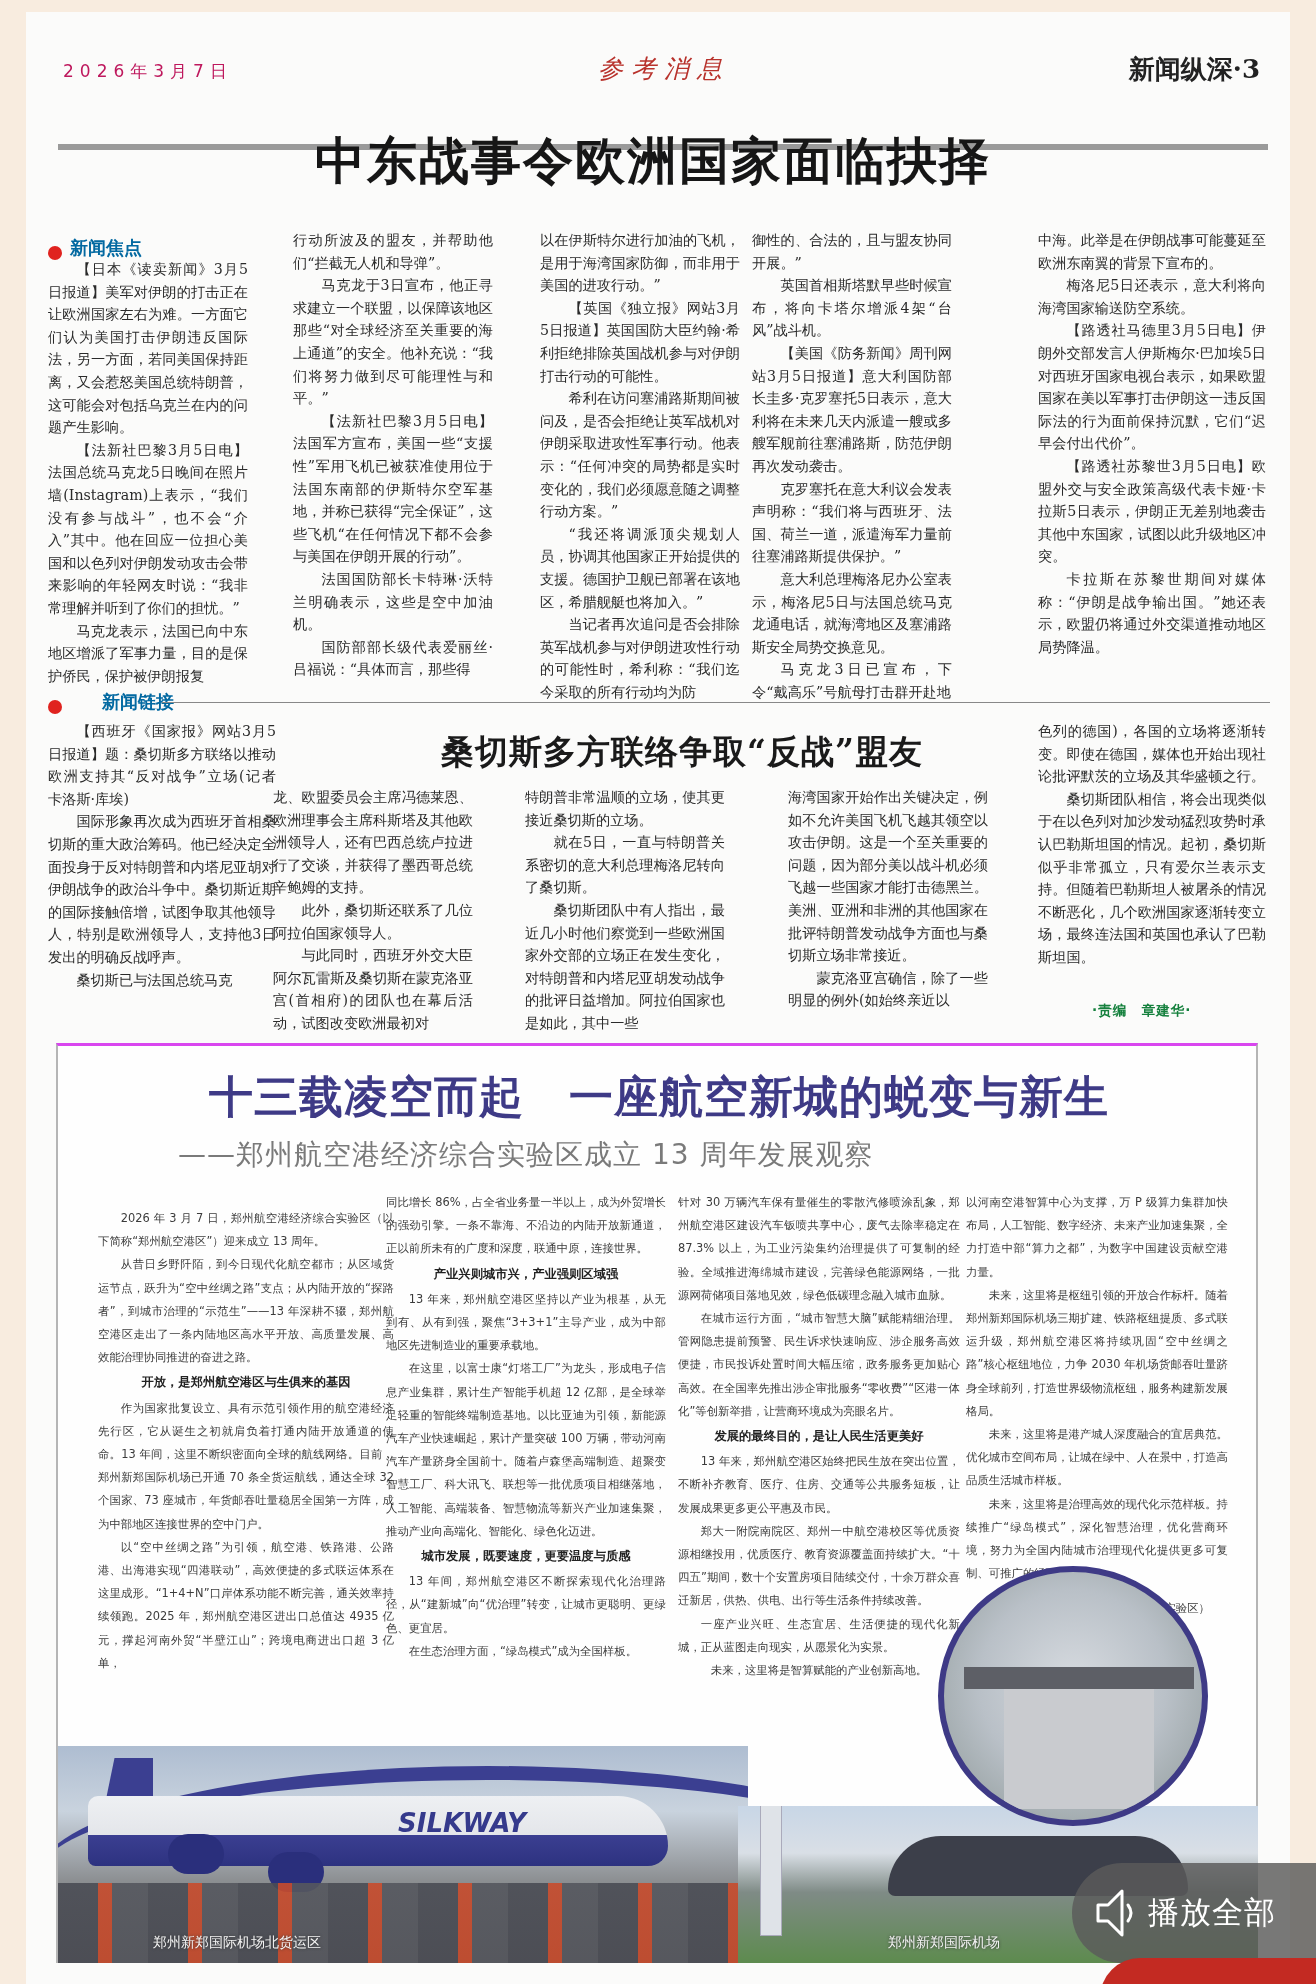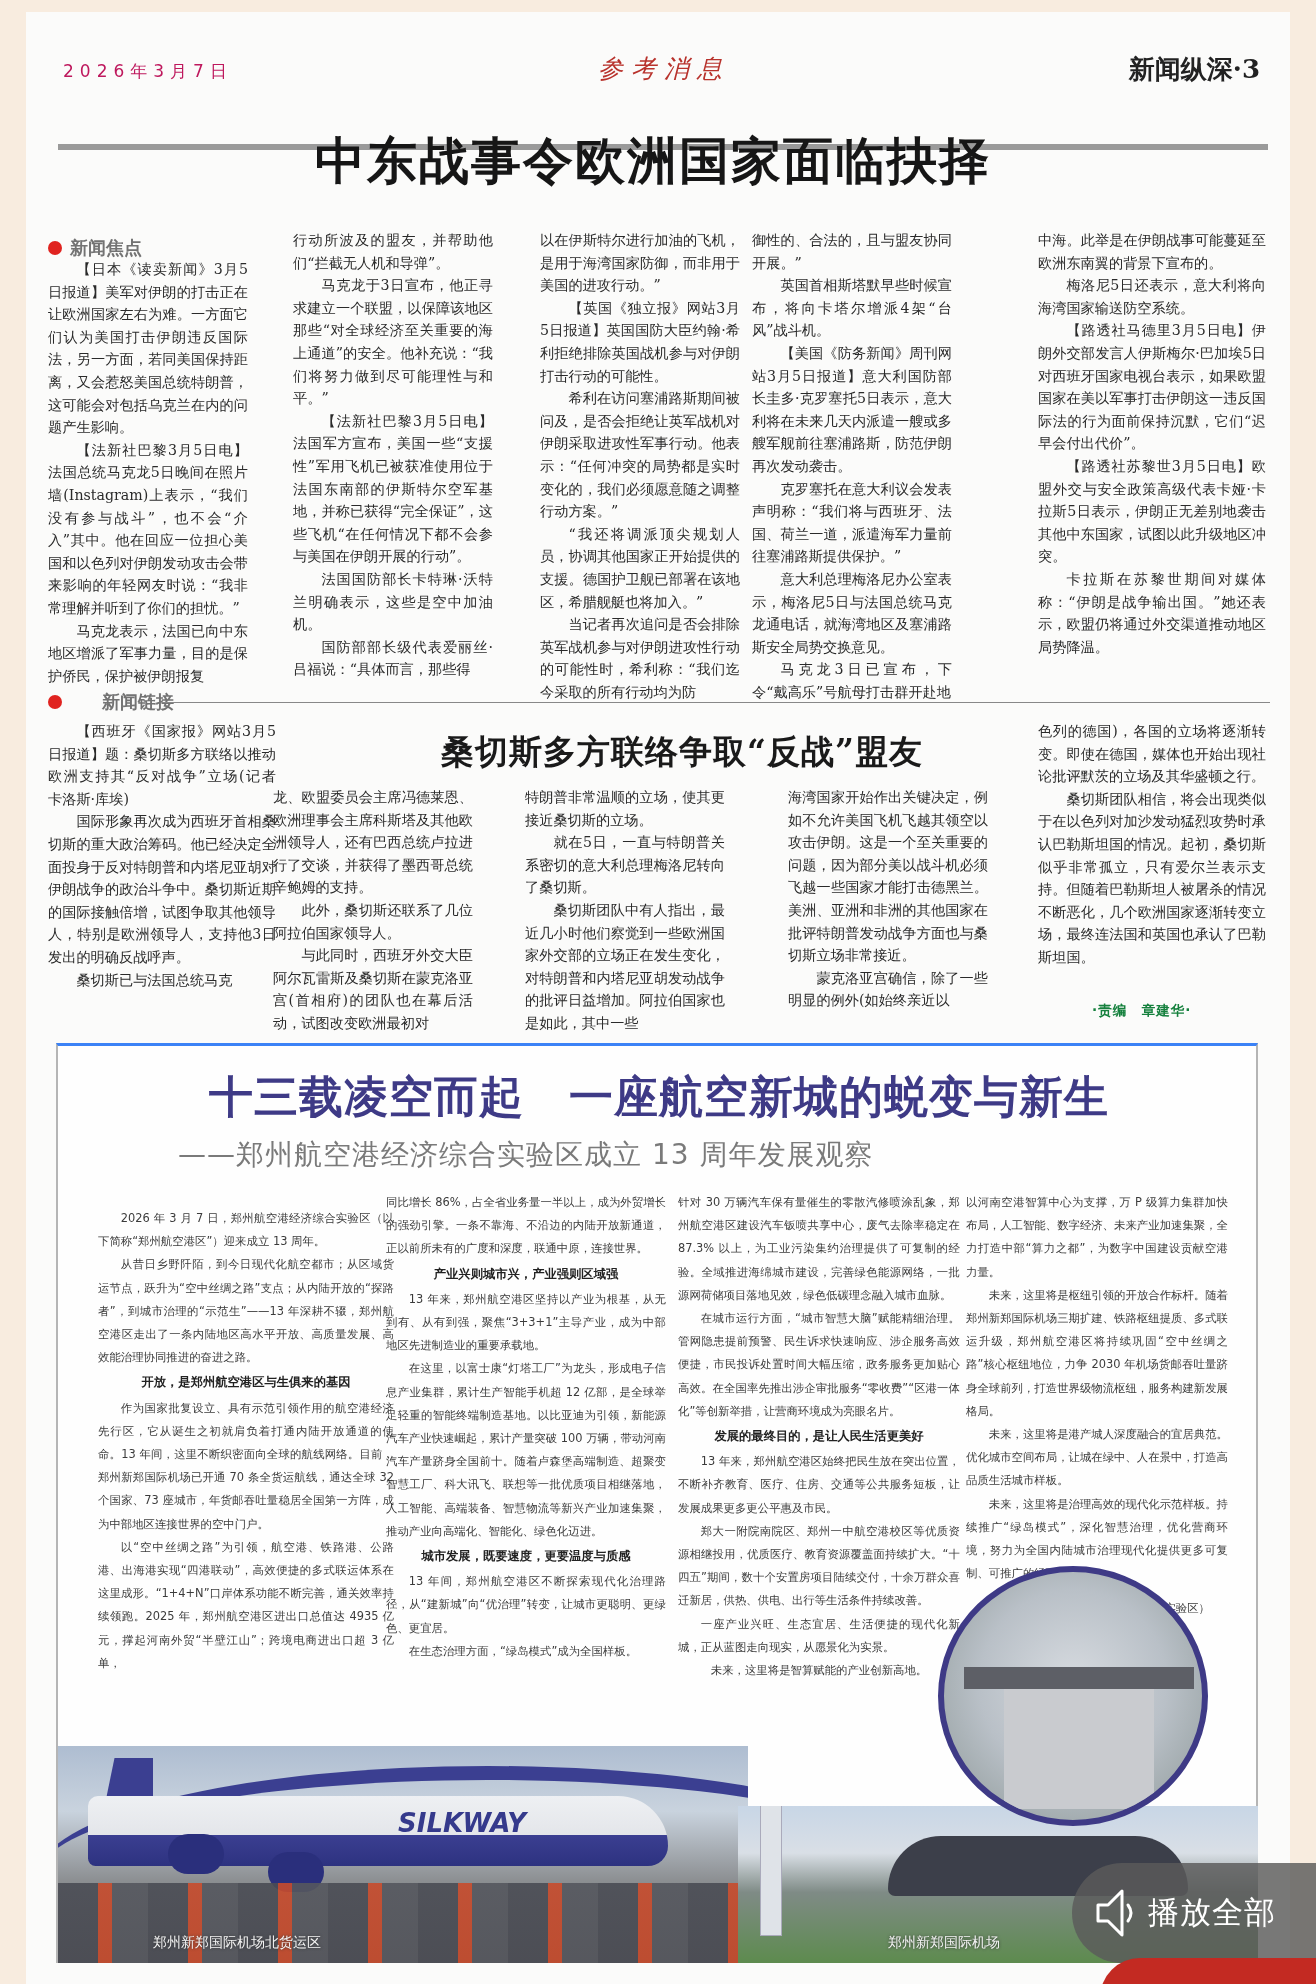--- a/index.html
+++ b/index.html
@@ -7,32 +7,32 @@
   body { background: #f8ecdf; font-family: "DejaVu Serif", serif; color: #222; position: relative; }
   .page { position: absolute; left: 26px; top: 12px; width: 1264px; height: 1972px; background: #fbfbfa; }
   .masthead { position: absolute; left: 38px; top: 48px; width: 1230px; height: 52px; }
   .mh-date { position: absolute; left: 25px; top: 12px; font-family: "DejaVu Sans", sans-serif; font-size: 17px; letter-spacing: 6px; color: #be185d; }
   .mh-logo { position: absolute; left: 560px; top: 4px; font-family: "DejaVu Serif", serif; font-size: 25px; color: #b8322c; font-style: italic; letter-spacing: 8px; }
   .mh-section { position: absolute; right: 8px; top: 4px; font-family: "DejaVu Serif", serif; font-size: 26px; font-weight: bold; color: #222; }
   .mh-rule { position: absolute; left: 20px; top: 96px; width: 1210px; height: 6px; background: #9a9a9a; }
 
   .headline { position: absolute; left: 38px; top: 128px; width: 1230px; text-align: center; font-family: "DejaVu Sans", sans-serif; font-weight: bold; font-size: 50px; letter-spacing: 2px; color: #161616; }
 
-  .sec-head { position: absolute; display: flex; align-items: center; font-family: "DejaVu Sans", sans-serif; font-weight: bold; font-size: 18px; color: #737373; }
+  .sec-head { position: absolute; display: flex; align-items: flex-end; font-family: "DejaVu Sans", sans-serif; font-weight: bold; font-size: 18px; color: #0369a1; }
   .dot { width: 14px; height: 14px; border-radius: 50%; background: #e0231f; margin-right: 8px; }
   .sec-rule { position: absolute; height: 1px; background: #888; }
 
   .col { position: absolute; font-size: 14.2px; line-height: 22.6px; text-align: justify; color: #2a2a2a; }
   .col p { text-indent: 2em; }
   .col p.noindent { text-indent: 0; }
 
   .sub-headline { position: absolute; left: 352px; top: 730px; width: 660px; text-align: center; font-family: "DejaVu Serif", serif; font-weight: bold; font-size: 33px; color: #1a1a1a; letter-spacing: 1px; }
   .editor { position: absolute; left: 1092px; top: 1002px; font-family: "DejaVu Sans", sans-serif; font-size: 13.5px; font-weight: bold; color: #15803d; letter-spacing: 1px; }
 
-  .ad { position: absolute; left: 56px; top: 1043px; width: 1202px; height: 920px; background: #fefefe; border-left: 2px solid #b5b5b5; border-right: 2px solid #b5b5b5; border-top: 3px solid #3b82f6; }
+  .ad { position: absolute; left: 56px; top: 1043px; width: 1202px; height: 920px; background: #fefefe; border-left: 2px solid #b5b5b5; border-right: 2px solid #b5b5b5; border-top: 3px solid #d946ef; }
   .ad-title { position: absolute; left: 0; top: 22px; width: 1202px; text-align: center; font-family: "DejaVu Sans", sans-serif; font-weight: bold; font-size: 44px; color: #3e3a86; letter-spacing: 1px; }
   .ad-subtitle { position: absolute; left: 120px; top: 90px; font-family: "DejaVu Sans", sans-serif; font-size: 28px; color: #7a7a7a; letter-spacing: 1px; }
   .acol { position: absolute; font-family: "DejaVu Sans", sans-serif; font-size: 11.4px; line-height: 23.2px; text-align: justify; color: #3b3b3b; }
   .acol p { text-indent: 2em; }
   .acol p.noindent { text-indent: 0; }
   .acol h4 { font-size: 12.3px; font-weight: bold; text-align: center; color: #222; margin: 2px 0 2px 0; }
   .acol .source { text-align: right; text-indent: 0; padding-right: 18px; margin-top: 12px; }
   .acol .right-cap { text-align: center; text-indent: 0; }
 
   .photo-left { position: absolute; left: 0px; top: 700px; width: 690px; height: 217px; overflow: hidden; background: linear-gradient(180deg, #aebdd1 0%, #c9d3de 30%, #8c8f92 62%, #5f5d5b 100%); }

